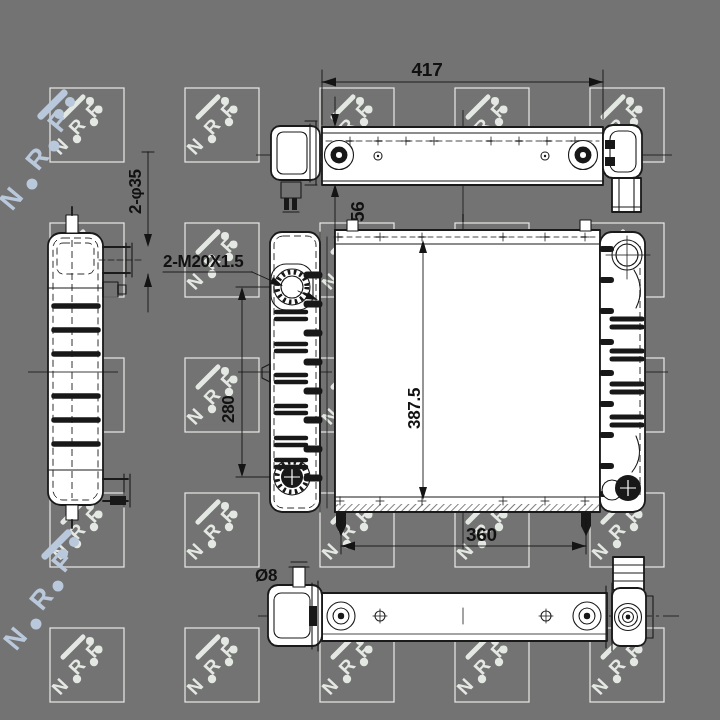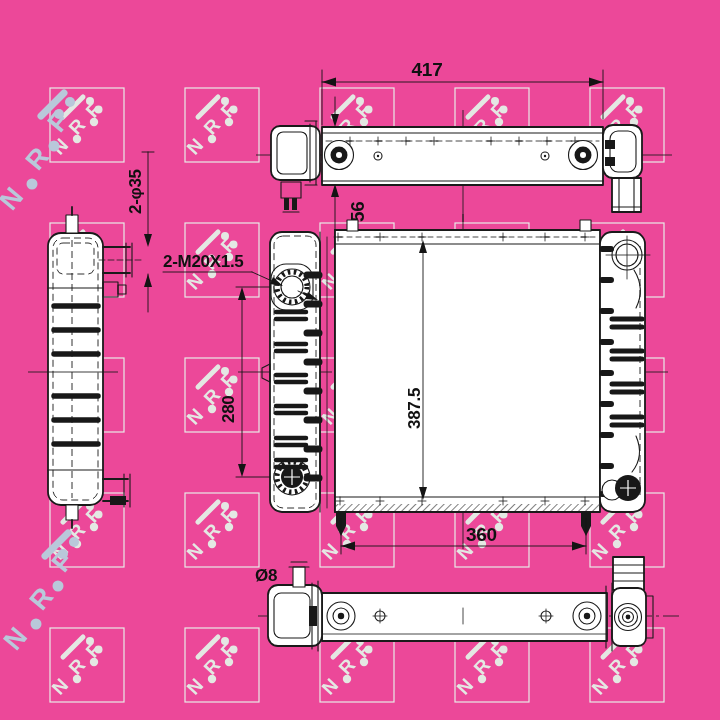--- a/index.html
+++ b/index.html
@@ -1,16 +1,16 @@
 <!DOCTYPE html>
 <html><head>
 <meta charset="utf-8">
 <style>
   html,body{margin:0;padding:0;background:#ffffff;}
-  .canvas{position:relative;width:720px;height:720px;background:#ec4899;overflow:hidden;
+  .canvas{position:relative;width:720px;height:720px;background:#737373;overflow:hidden;
           font-family:"Liberation Sans", sans-serif;}
   svg{display:block;}
   .ln  {stroke:#1a1a1a;fill:none;stroke-width:1.8;stroke-linejoin:round;stroke-linecap:round;}
   .ln1 {stroke:#1a1a1a;fill:none;stroke-width:1.1;stroke-linejoin:round;stroke-linecap:round;}
   .thin{stroke:#1a1a1a;fill:none;stroke-width:.8;stroke-linecap:round;}
   .dash{stroke:#1a1a1a;fill:none;stroke-width:.9;stroke-dasharray:7 4;}
   .cl  {stroke:#1a1a1a;fill:none;stroke-width:.85;}
   .dim {stroke:#141414;fill:none;stroke-width:.9;stroke-linecap:round;}
   .arr {fill:#141414;stroke:none;}
   .blk {fill:#181818;stroke:none;}

